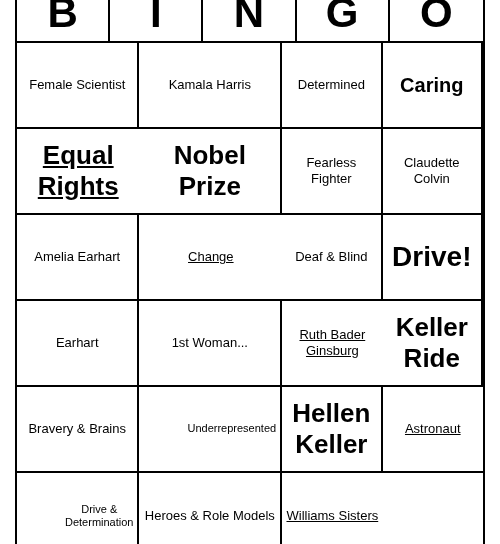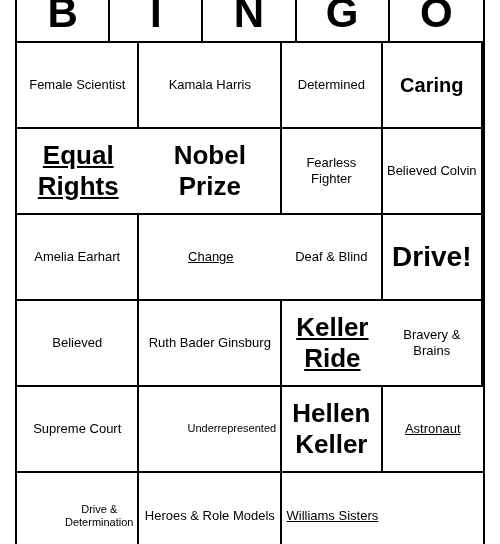--- a/index.html
+++ b/index.html
@@ -87,30 +87,30 @@
     </div>
   <div class="bingo-grid">
 
   <div class="bingo-cell">Female Scientist</div>
       <div class="bingo-cell">Kamala Harris</div>
       <div class="bingo-cell">Determined</div>
       <div class="bingo-cell large-text">Caring</div>
       <div class="bingo-cell xlarge-text">Equal Rights</div>
       <div class="bingo-cell xlarge-text">Nobel Prize</div>
       <div class="bingo-cell">Fearless Fighter</div>
-      <div class="bingo-cell">Believed Colvin</div>
+      <div class="bingo-cell">Claudette Colvin</div>
       <div class="bingo-cell">Amelia Earhart</div>
       <div class="bingo-cell">Change</div>
       <div class="bingo-cell">Deaf &amp; Blind</div>
       <div class="bingo-cell free">Drive!</div>
-      <div class="bingo-cell">Believed</div>
+      <div class="bingo-cell">Earhart</div>
+      <div class="bingo-cell">1st Woman...</div>
       <div class="bingo-cell">Ruth Bader Ginsburg</div>
       <div class="bingo-cell xlarge-text">Keller Ride</div>
       <div class="bingo-cell">Bravery &amp; Brains</div>
-      <div class="bingo-cell">Supreme Court</div>
       <div class="bingo-cell small-text">Underrepresented</div>
       <div class="bingo-cell xlarge-text">Hellen Keller</div>
       <div class="bingo-cell">Astronaut</div>
       <div class="bingo-cell small-text">Drive &amp; Determination</div>
       <div class="bingo-cell">Heroes &amp; Role Models</div>
       <div class="bingo-cell">Williams Sisters</div>
     </div>
 </div>
 
 </body></html>

